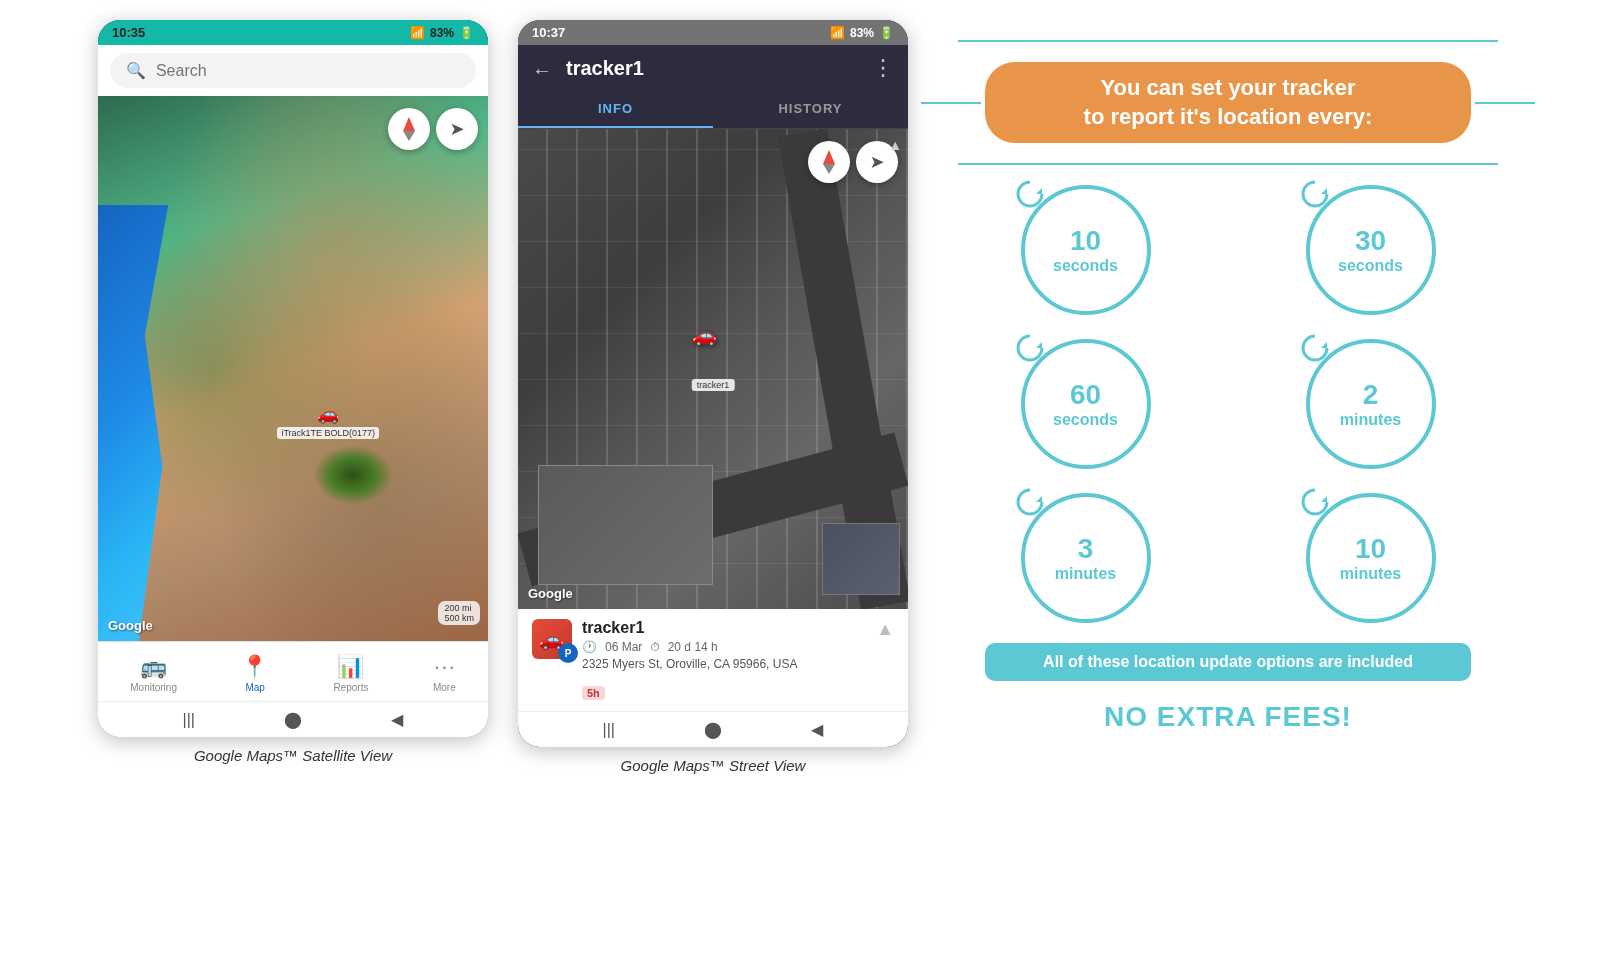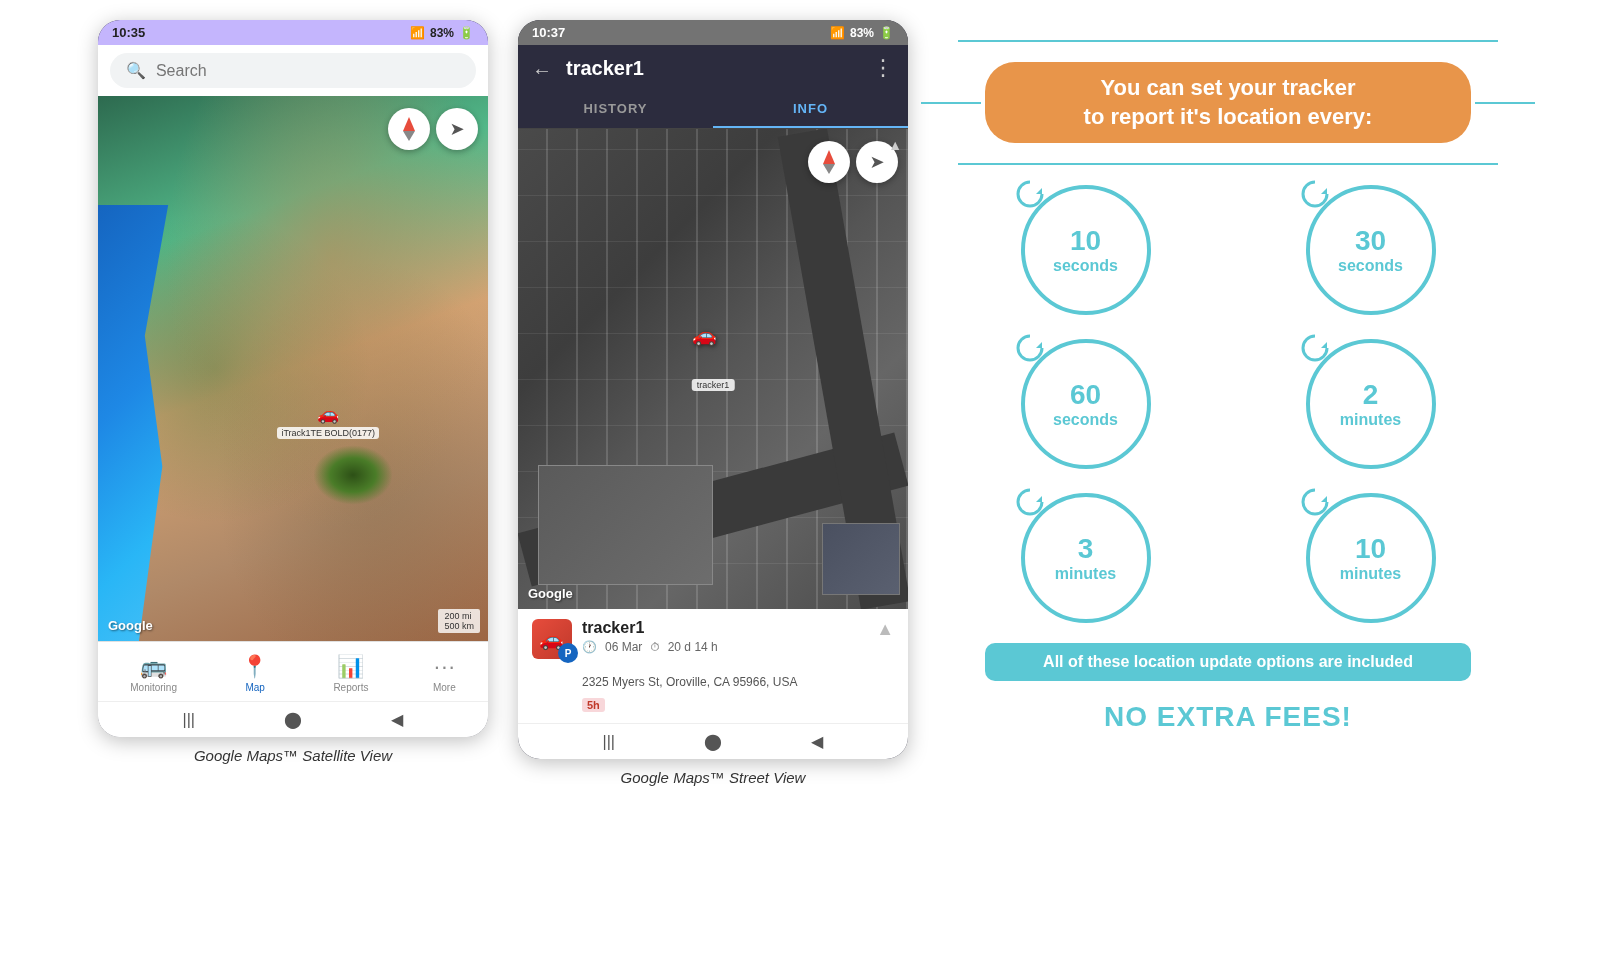--- a/index.html
+++ b/index.html
@@ -20,21 +20,21 @@
       width: 390px;
       border-radius: 22px;
       overflow: hidden;
       box-shadow: 0 4px 20px rgba(0,0,0,0.25);
       background: #1a1a2e;
       display: flex;
       flex-direction: column;
     }
 
     .phone-status-bar {
-      background: #c4b5fd;
+      background: #14b8a6;
       display: flex;
       justify-content: space-between;
       align-items: center;
       padding: 5px 14px;
       font-size: 13px;
       font-weight: 600;
       color: #222;
     }
     .status-right {
       display: flex;
@@ -158,23 +158,23 @@
     .google-logo {
       position: absolute;
       bottom: 8px; left: 10px;
       font-size: 13px;
       color: #fff;
       font-weight: 600;
       text-shadow: 1px 1px 2px rgba(0,0,0,0.5);
     }
     .map-scale {
       position: absolute;
-      bottom: 8px; right: 8px;
+      bottom: 16px; right: 8px;
       background: rgba(255,255,255,0.8);
-      border-radius: 2px;
+      border-radius: 7px;
       padding: 2px 6px;
       font-size: 9px;
       color: #333;
     }
 
     
     .phone-bottom-nav {
       background: #fff;
       display: flex;
       justify-content: space-around;
@@ -390,30 +390,30 @@
       font-size: 12px;
       color: #666;
       display: flex;
       align-items: center;
       gap: 8px;
       margin-top: 3px;
     }
     .tracker-address {
       font-size: 12px;
       color: #555;
-      margin-top: 21px;
+      margin-top: 3px;
     }
     .tracker-badge-5h {
       background: #f8d7da;
       color: #c0392b;
       font-size: 11px;
       font-weight: 700;
       border-radius: 3px;
       padding: 1px 5px;
-      margin-top: 9px;
+      margin-top: 15px;
       display: inline-block;
     }
     .tracker-panel-up {
       font-size: 18px; color: #bbb; cursor: pointer;
     }
 
     
     .infographic-panel {
       width: 580px;
       padding: 20px;
@@ -632,25 +632,25 @@
       </div>
     </div>
 
     <div class="phone2-header">
       <span class="back-btn">←</span>
       <span class="tracker-title">tracker1</span>
       <span class="more-btn">⋮</span>
     </div>
 
     <div class="phone2-tabs">
+      <div class="tab-item active">
+        <span>INFO</span>
+      </div>
       <div class="tab-item">
         <span>HISTORY</span>
-      </div>
-      <div class="tab-item active">
-        <span>INFO</span>
       </div>
     </div>
 
     <div class="map-aerial">
       <div class="aerial-bg"></div>
       <div class="parking-lot"></div>
       <div class="aerial-road"></div>
       <div class="aerial-road2"></div>
       <div class="aerial-building"></div>
       <div class="aerial-building2"></div>

